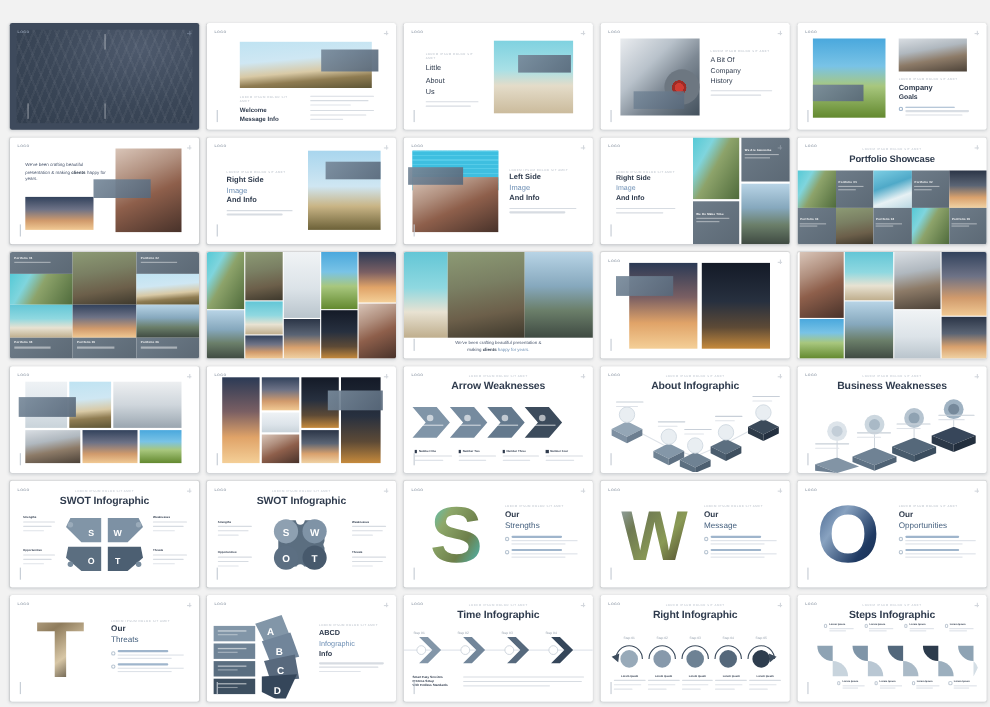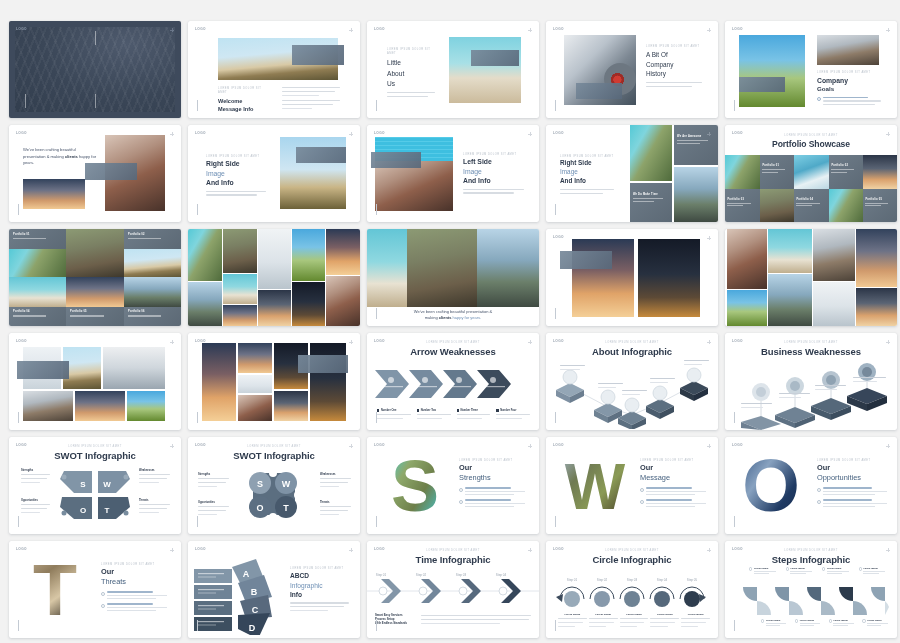--- a/index.html
+++ b/index.html
@@ -929,21 +929,21 @@
         <div class="ln" style="width:98%"></div>
         <div class="ln s" style="width:72%"></div>
     </div>
     <div class="mark-tl">LOGO</div>
     <div class="mark-tr"></div>
     <div class="mark-bl"></div>
   </div>
 
   <div class="slide">
     <div class="slide-eyebrow-c" style="top:8px;">LOREM IPSUM DOLOR SIT AMET</div>
-    <div class="slide-title" style="top:13px;">Circle Infographic</div>
+    <div class="slide-title" style="top:13px;">Right Infographic</div>
     <svg width="172" height="42" style="position:absolute;left:0;top:28px">
       <path d="M14 30 A12 12 0 0 1 38 30" fill="none" stroke="#3c4b5c" stroke-width="1"></path>
       <path d="M44 30 A12 12 0 0 1 68 30" fill="none" stroke="#3c4b5c" stroke-width="1"></path>
       <path d="M74 30 A12 12 0 0 1 98 30" fill="none" stroke="#3c4b5c" stroke-width="1"></path>
       <path d="M104 30 A12 12 0 0 1 128 30" fill="none" stroke="#3c4b5c" stroke-width="1"></path>
       <path d="M134 30 A12 12 0 0 1 158 30" fill="none" stroke="#3c4b5c" stroke-width="1"></path>
       <polygon points="10,28 17,25 16,33" fill="#3c4b5c"></polygon>
       <polygon points="160,28 153,25 154,33" fill="#3c4b5c"></polygon>
       <circle cx="26" cy="30" r="8" fill="#98aab9"></circle>
       <circle cx="56" cy="30" r="8" fill="#8799ab"></circle>

